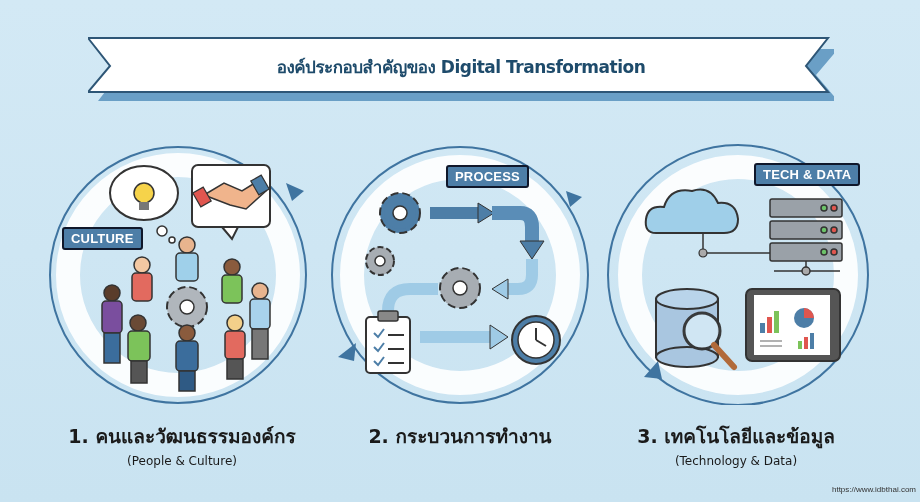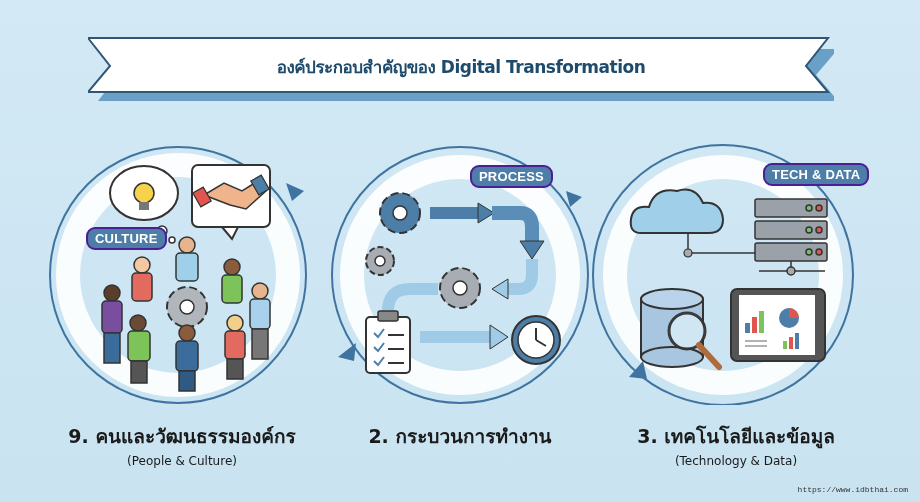--- a/index.html
+++ b/index.html
@@ -4,28 +4,28 @@
 <style>
   html,body{margin:0;padding:0;}
   body{width:920px;height:502px;overflow:hidden;background:#cfe6f3;font-family:"DejaVu Sans","Liberation Sans",sans-serif;position:relative;}
   .bg{position:absolute;inset:0;background:linear-gradient(180deg,#d3e9f5 0%,#c9e3f1 100%);}
   
   .banner{position:absolute;left:88px;top:36px;width:746px;height:60px;}
   .banner svg{position:absolute;left:0;top:0;}
   .banner-title{position:absolute;left:0;top:0;width:746px;height:60px;display:flex;align-items:center;justify-content:center;font-family:"DejaVu Sans",sans-serif;font-weight:bold;font-size:17px;color:#1e4b6b;letter-spacing:-0.5px;}
   
   .section{position:absolute;top:135px;width:290px;height:270px;}
-  .sec1{left:42px;text-align:center;} .sec2{left:320px;} .sec3{left:585px;}
+  .sec1{left:42px;text-align:center;} .sec2{left:320px;} .sec3{left:600px;}
   .section svg.art{position:absolute;left:0;top:0;}
-  .tag{position:absolute;background:#4d7ea7;color:#fff;font-family:"Liberation Sans",sans-serif;font-weight:bold;font-size:13px;border:2px solid #4c1d95;border-radius:9px;padding:2px 7px;letter-spacing:0.2px;margin-left:24px;}
+  .tag{position:absolute;background:#4d7ea7;color:#fff;font-family:"Liberation Sans",sans-serif;font-weight:bold;font-size:13px;border:2px solid #0f172a;border-radius:3px;padding:2px 7px;letter-spacing:0.2px;}
   .caption{position:absolute;top:424px;width:300px;text-align:center;color:#1a1a1a;}
   .caption .th{font-family:"DejaVu Sans",sans-serif;font-weight:bold;font-size:19px;line-height:24px;}
   .caption .en{font-family:"DejaVu Sans",sans-serif;font-size:12px;line-height:22px;margin-top:2px;}
   .cap1{left:32px;} .cap2{left:310px;} .cap3{left:586px;}
-  .url{position:absolute;right:12px;top:485px;font-size:8px;color:#333;font-family:Liberation Mono, monospace;}
+  .url{position:absolute;right:4px;top:485px;font-size:8px;color:#333;font-family:Liberation Sans, sans-serif;}
 </style>
 </head>
 <body>
 
 <div class="bg"></div>
 
 <div class="banner">
   <svg width="746" height="66" viewBox="0 0 746 66">
     <polygon points="6,8 746,8 724,34 746,60 6,60 26,34" fill="#6a9fc6" transform="translate(4,5)"></polygon>
     <polygon points="0,2 740,2 718,30 740,56 0,56 22,30" fill="#ffffff" stroke="#2e5676" stroke-width="2"></polygon>
@@ -172,21 +172,21 @@
       <path d="M160,206 h22 M160,211 h22" stroke="#999" stroke-width="1.5"></path>
       <rect x="198" y="206" width="4" height="8" fill="#7cc35a"></rect>
         <rect x="204" y="202" width="4" height="12" fill="#e0564f"></rect>
         <rect x="210" y="198" width="4" height="16" fill="#4d7ea7"></rect>
     </g>
   </svg>
   <div class="tag" style="left:154px;top:28px;">TECH &amp; DATA</div>
 </div>
 
 <div class="caption cap1">
-  <div class="th">9. คนและวัฒนธรรมองค์กร</div>
+  <div class="th">1. คนและวัฒนธรรมองค์กร</div>
   <div class="en">(People &amp; Culture)</div>
 </div>
 <div class="caption cap2">
   <div class="th">2. กระบวนการทำงาน</div>
 </div>
 <div class="caption cap3">
   <div class="th">3. เทคโนโลยีและข้อมูล</div>
   <div class="en">(Technology &amp; Data)</div>
 </div>
 

